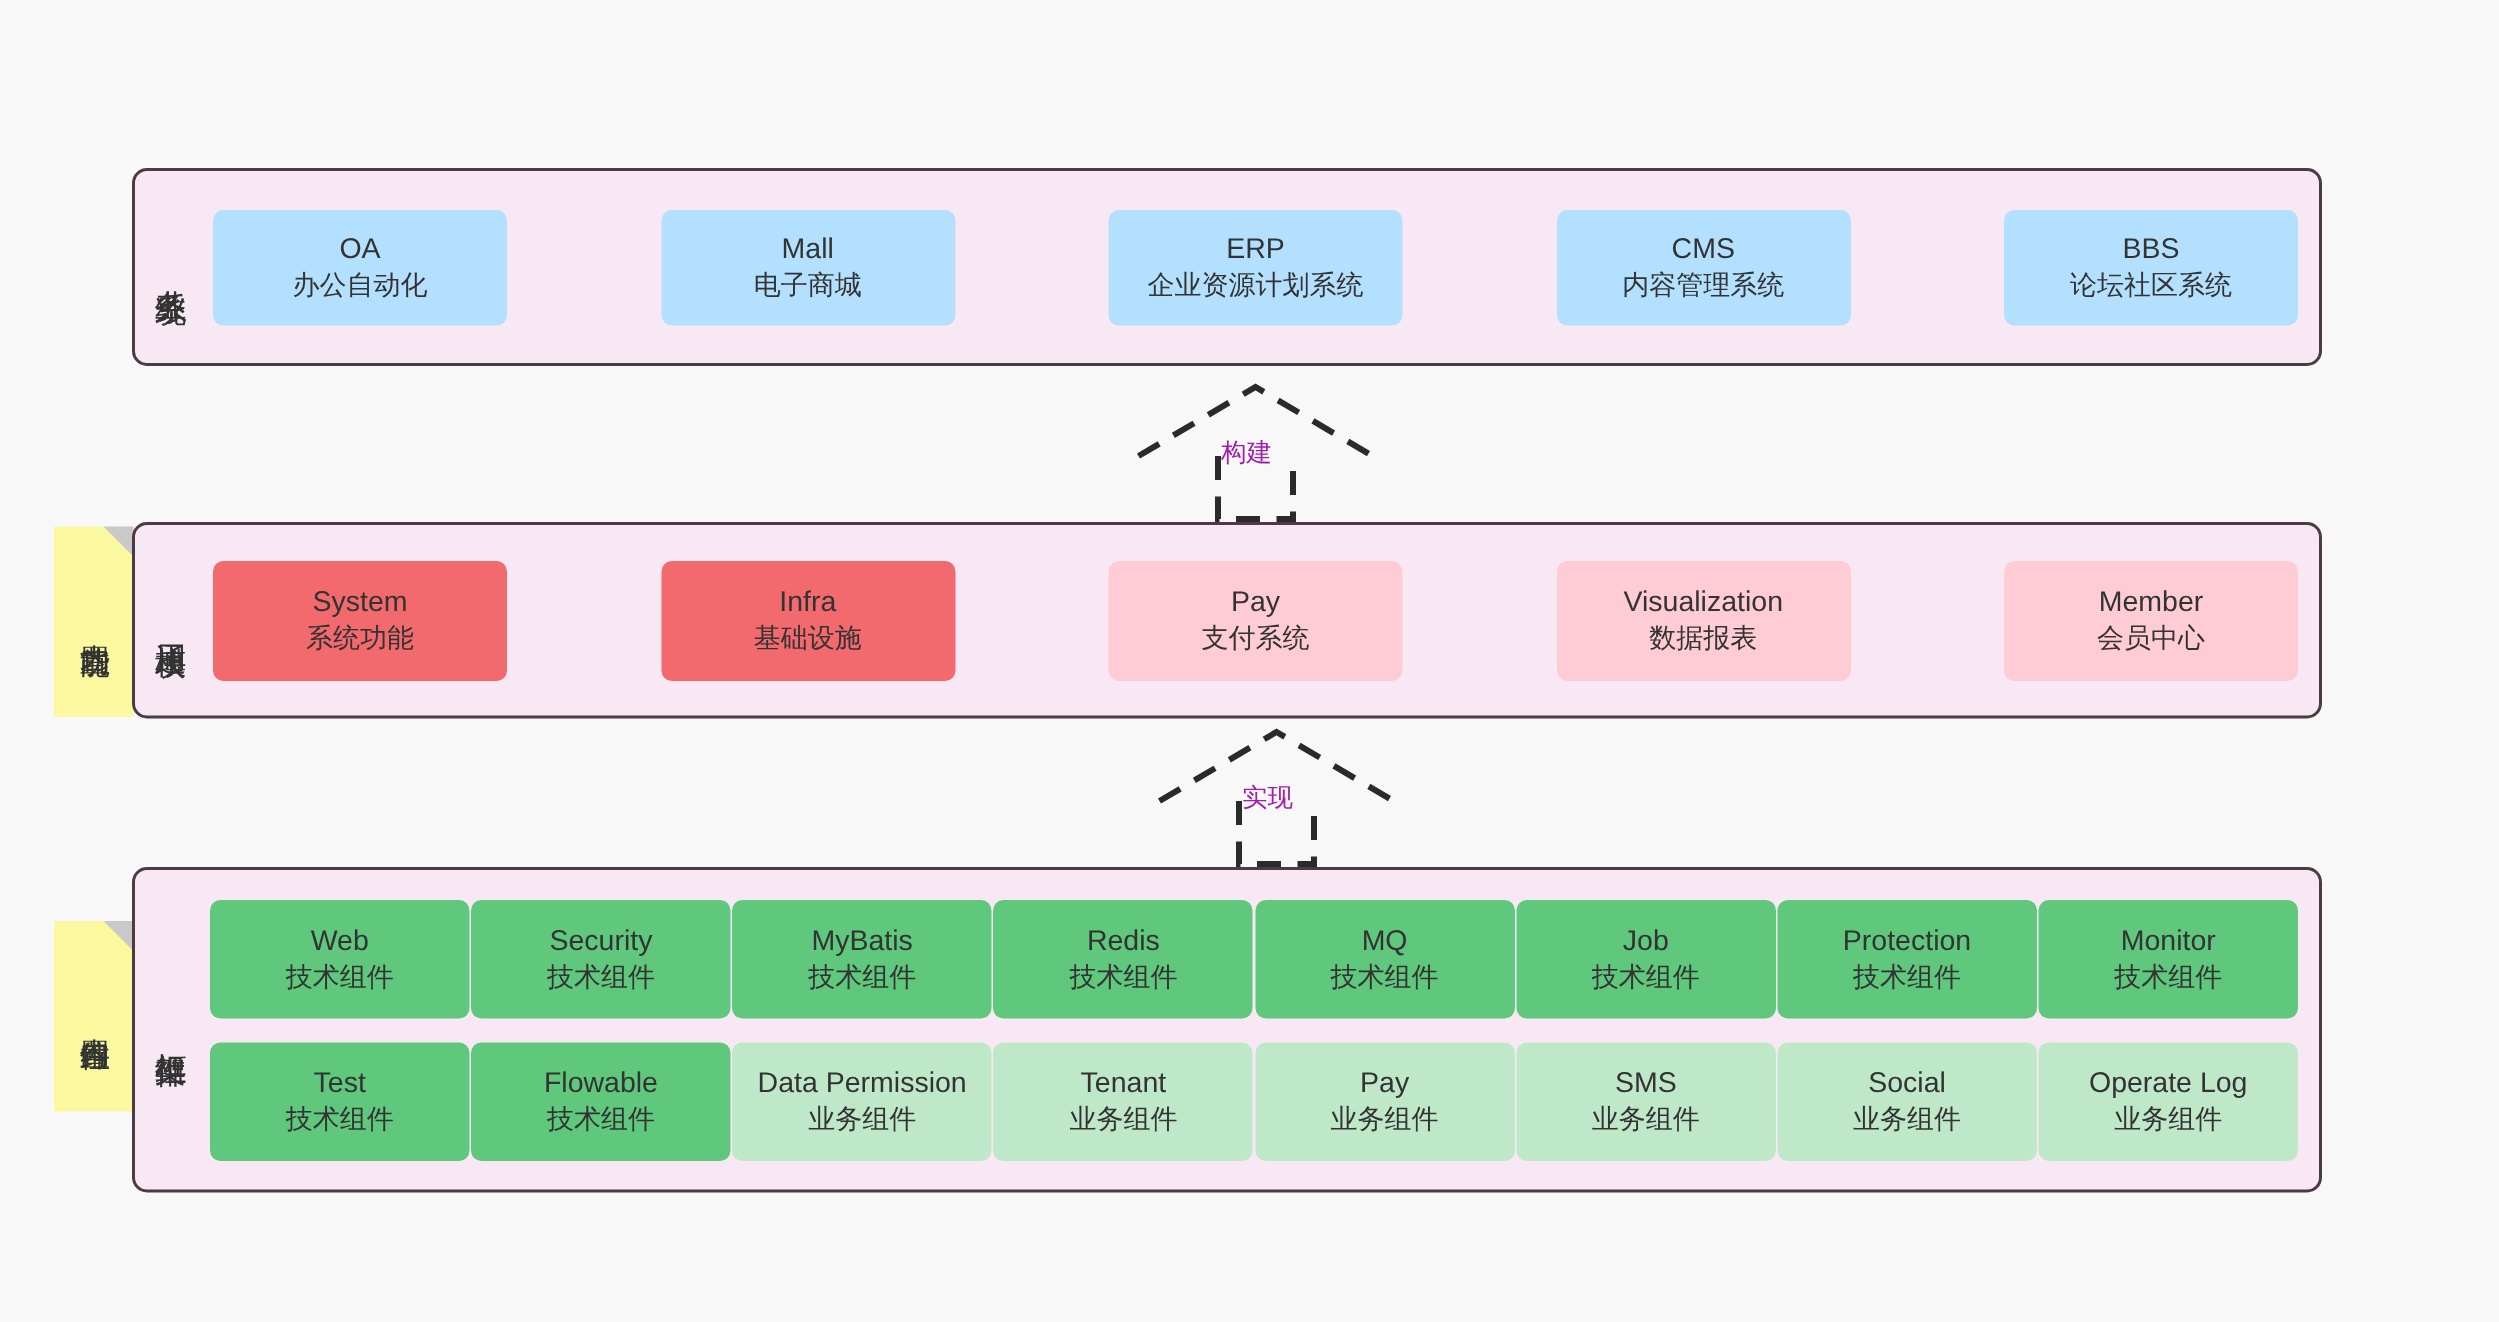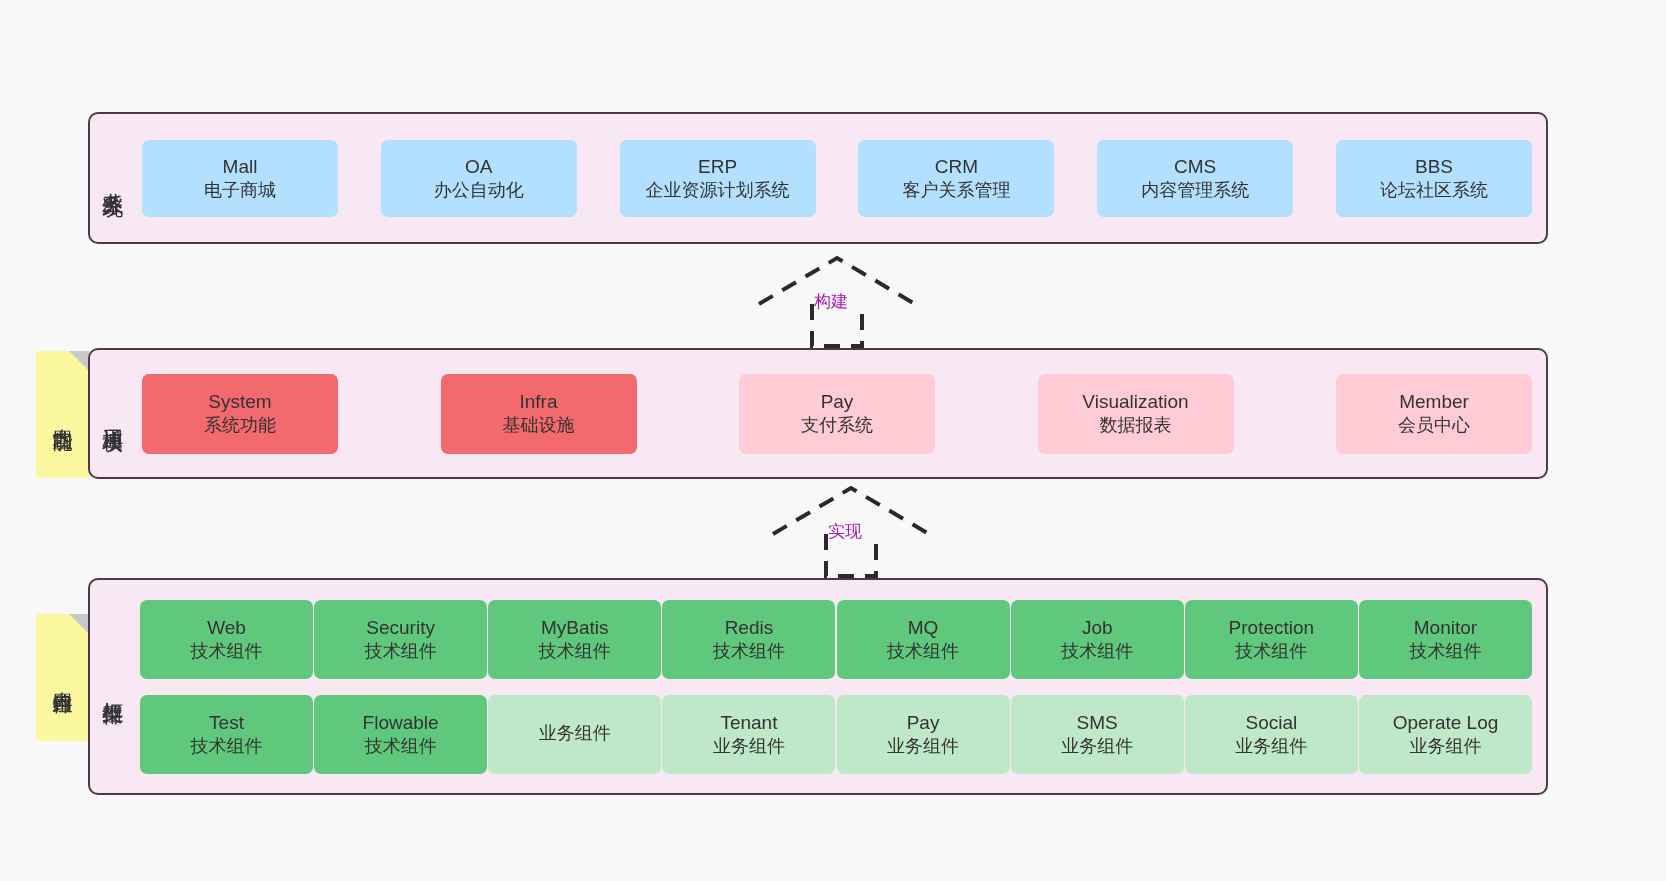--- a/index.html
+++ b/index.html
@@ -183,34 +183,30 @@
   #arrow-impl  { left: 766px; top: 482px; width: 170px; height: 96px; }
   #label-impl  { left: 828px; top: 520px; }
 </style>
 </head>
 <body>
 
 <div class="layer" id="layer-business">
   <div class="layer-title">业务系统</div>
   <div class="layer-body">
     <div class="card">
+      <span class="t1">OA</span>
+      <span class="t2">办公自动化</span>
+    </div>
+    <div class="card">
       <span class="t1">Mall</span>
       <span class="t2">电子商城</span>
     </div>
     <div class="card">
-      <span class="t1">OA</span>
-      <span class="t2">办公自动化</span>
-    </div>
-    <div class="card">
       <span class="t1">ERP</span>
       <span class="t2">企业资源计划系统</span>
-    </div>
-    <div class="card">
-      <span class="t1">CRM</span>
-      <span class="t2">客户关系管理</span>
     </div>
     <div class="card">
       <span class="t1">CMS</span>
       <span class="t2">内容管理系统</span>
     </div>
     <div class="card">
       <span class="t1">BBS</span>
       <span class="t2">论坛社区系统</span>
     </div>
   </div>
@@ -299,20 +295,21 @@
       <div class="row">
         <div class="card tech">
           <span class="t1">Test</span>
           <span class="t2">技术组件</span>
         </div>
         <div class="card tech">
           <span class="t1">Flowable</span>
           <span class="t2">技术组件</span>
         </div>
         <div class="card biz">
+          <span class="t1">Data Permission</span>
           <span class="t2">业务组件</span>
         </div>
         <div class="card biz">
           <span class="t1">Tenant</span>
           <span class="t2">业务组件</span>
         </div>
         <div class="card biz">
           <span class="t1">Pay</span>
           <span class="t2">业务组件</span>
         </div>

